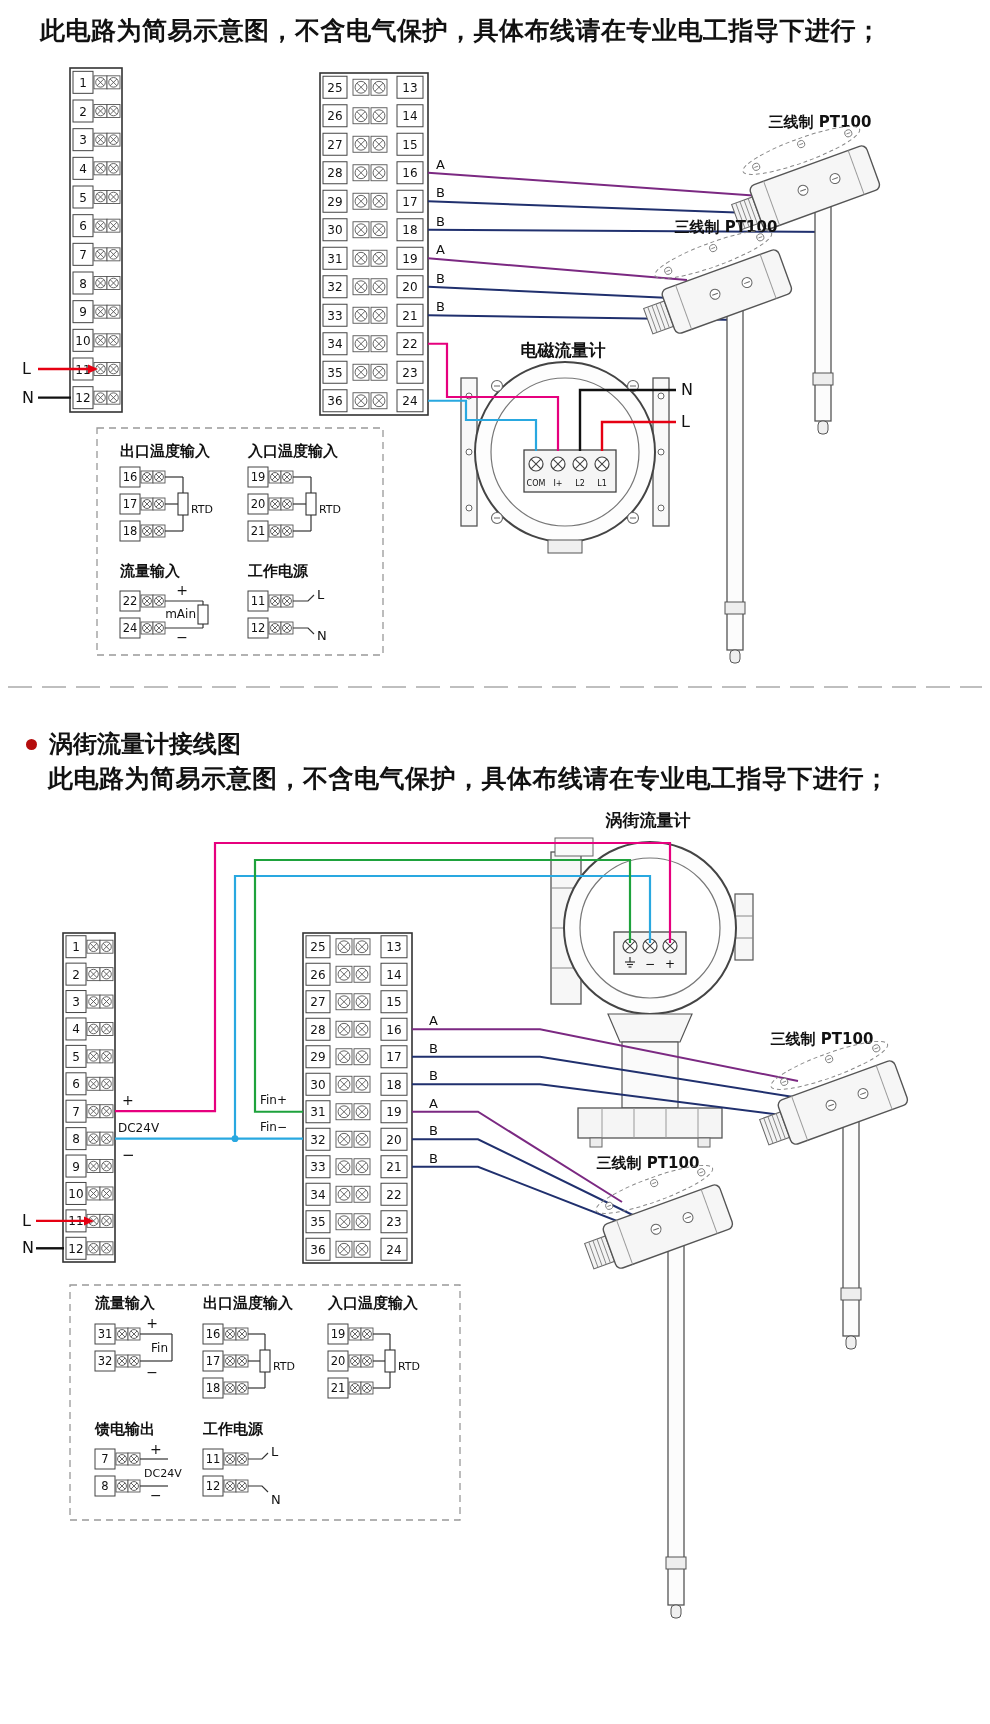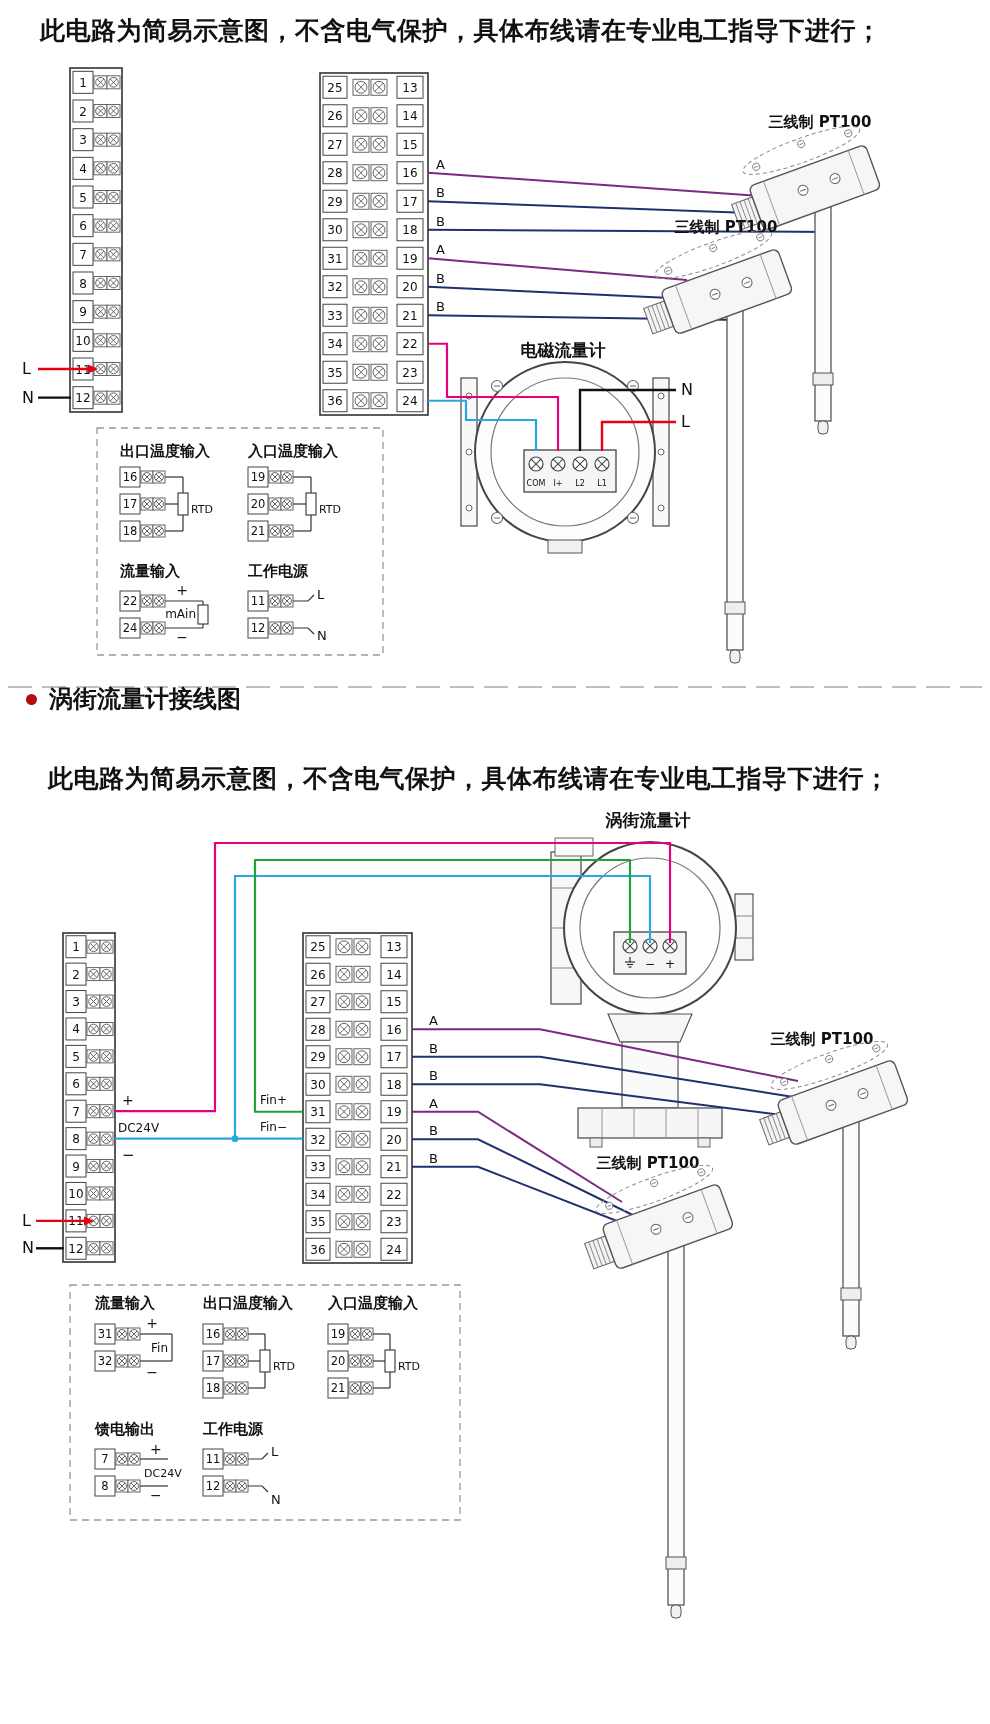--- a/index.html
+++ b/index.html
@@ -1527,18 +1527,18 @@
         <polyline points="248,1459 262,1459 268,1453" fill="none" stroke="#333" stroke-width="1.2"></polyline>
         <text x="271" y="1456" font-size="13" text-anchor="start" font-weight="normal" fill="#111">L</text>
         <polyline points="248,1486 262,1486 268,1492" fill="none" stroke="#333" stroke-width="1.2"></polyline>
         <text x="271" y="1504" font-size="13" text-anchor="start" font-weight="normal" fill="#111">N</text>
       </g>
     </g>
   </svg>
 
 <div class="overlay disclaimer" style="left:40px;top:14px;">此电路为简易示意图，不含电气保护，具体布线请在专业电工指导下进行；</div>
 
-<div class="overlay section-header" style="left:26px;top:683px;">
+<div class="overlay section-header" style="left:26px;top:728px;">
   <span class="bullet" style="background: rgb(181, 13, 13);"></span>
   <span class="section-title">涡街流量计接线图</span>
 </div>
 
 <div class="overlay disclaimer" style="left:48px;top:762px;">此电路为简易示意图，不含电气保护，具体布线请在专业电工指导下进行；</div>
 
 </body></html>

